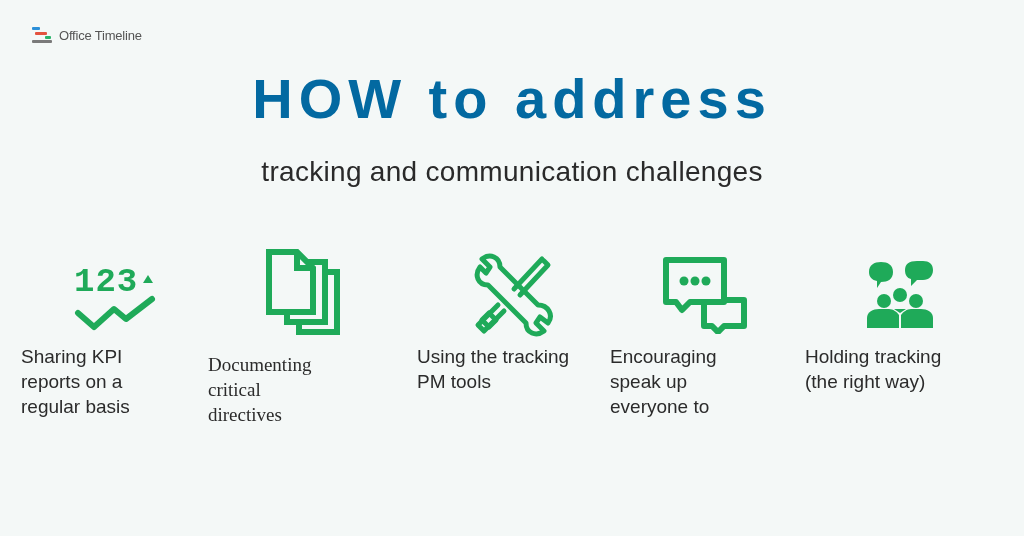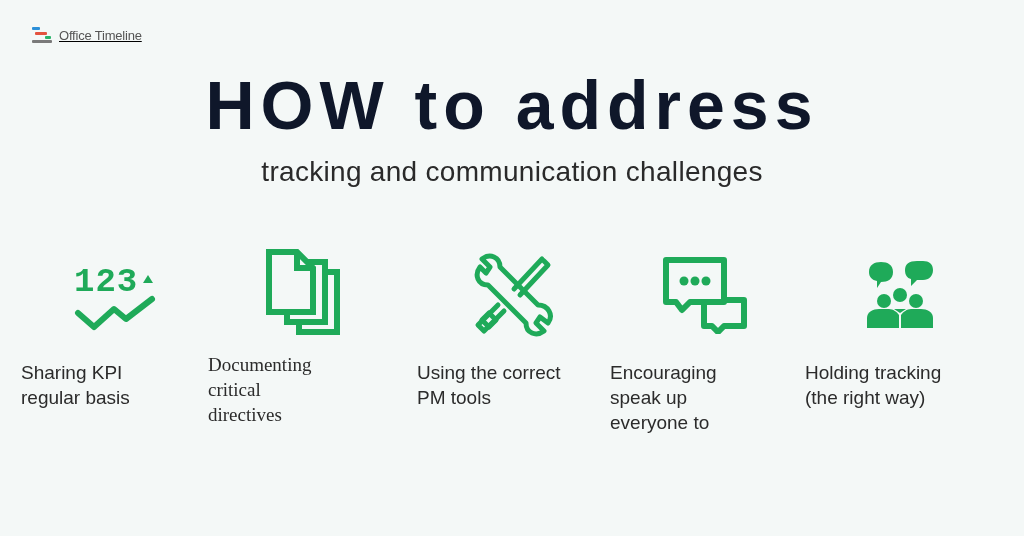--- a/index.html
+++ b/index.html
@@ -2,37 +2,37 @@
 <html><head>
 <meta charset="utf-8">
 <style>
   html, body { margin:0; padding:0; }
   body {
     width:1024px; height:536px; overflow:hidden;
     background:#f4f8f7;
     font-family:"Liberation Sans", sans-serif;
     position:relative;
   }
-  .brand { position:absolute; left:32px; top:27px; display:flex; align-items:center; gap:7px;text-decoration:underline; }
+  .brand { position:absolute; left:32px; top:27px; display:flex; align-items:center; gap:7px; }
   .brand-logo { width:20px; height:16px; position:relative; }
   .brand-logo span { position:absolute; height:3px; border-radius:1px; }
   .brand-name { font-size:13px; color:#555; letter-spacing:-0.2px; }
   .title {
     position:absolute; left:0; right:0; top:66px; text-align:center;
-    font-size:68px; font-weight:bold; color:#0f172a; letter-spacing:6px;
+    font-size:56px; font-weight:bold; color:#0369a1; letter-spacing:6px;
     font-family:"Liberation Sans", sans-serif;
   }
   .subtitle {
     position:absolute; left:0; right:0; top:156px; text-align:center;
     font-size:28px; color:#2a2a2a; letter-spacing:0.3px;
   }
   .item { position:absolute; top:250px; width:190px; }
   .icon { height:90px; display:flex; justify-content:center; align-items:center; }
   .label {
-    margin-top:20px; font-size:19px; line-height:25px; color:#2b2b2b;
+    margin-top:4px; font-size:19px; line-height:25px; color:#2b2b2b;
   }
 </style>
 </head>
 <body>
 
 <div class="brand">
   <div class="brand-logo">
     <span style="left:0;top:0;width:8px;background:#2b8fd8;"></span>
     <span style="left:3px;top:5px;width:12px;background:#e4533f;"></span>
     <span style="left:13px;top:9px;width:6px;background:#29b36a;"></span>
@@ -47,20 +47,21 @@
 <div class="item" style="left:21px;">
   <div class="icon">
     <svg width="84" height="80" viewBox="0 0 84 80">
       <text x="0" y="36" font-family="Liberation Mono, monospace" font-weight="bold" font-size="34" fill="#1faa59" letter-spacing="1">123</text>
       <polygon points="69,28 74,20 79,28" fill="#1faa59"></polygon>
       <polyline points="4,58 20,72 40,54 52,64 78,44" fill="none" stroke="#1faa59" stroke-width="6" stroke-linecap="round" stroke-linejoin="round"></polyline>
     </svg>
   </div>
   <div class="label">
     <div>Sharing KPI</div>
+    <div>reports on a</div>
     <div>regular basis</div>
   </div>
 </div>
 
 <div class="item" style="left:208px;top:244px;">
   <div class="icon" style="height:96px;">
     <svg width="76" height="88" viewBox="0 0 76 88">
       <g fill="none" stroke="#1faa59" stroke-width="6" stroke-linejoin="miter">
         <rect x="34" y="24" width="38" height="60" fill="#f4f8f7"></rect>
         <rect x="22" y="14" width="38" height="60" fill="#f4f8f7"></rect>
@@ -84,21 +85,21 @@
         <path d="M74 8 L78 12 L50 42"></path>
         <path d="M72 6 L44 36"></path>
         <path d="M28 52 L8 72 L14 78 L34 58"></path>
         <rect x="14" y="62" width="10" height="10" transform="rotate(45 19 67)"></rect>
 
         <path d="M10 14 C4 22 8 32 18 32 L56 70 C56 80 66 84 74 78 L66 70 L70 64 L78 70 C84 62 78 52 68 52 L30 14 C30 4 20 0 12 6 L20 14 L16 20 Z"></path>
       </g>
     </svg>
   </div>
   <div class="label">
-    <div>Using the correct</div>
+    <div>Using the tracking</div>
     <div>PM tools</div>
   </div>
 </div>
 
 <div class="item" style="left:610px;">
   <div class="icon">
     <svg width="86" height="78" viewBox="0 0 86 78">
       <g fill="none" stroke="#1faa59" stroke-width="6" stroke-linejoin="round">
         <path d="M42 44 H82 V70 H62 L56 76 L50 70 H42 Z" fill="#f4f8f7"></path>
         <path d="M4 4 H62 V46 H28 L20 54 L14 46 H4 Z" fill="#f4f8f7"></path>

